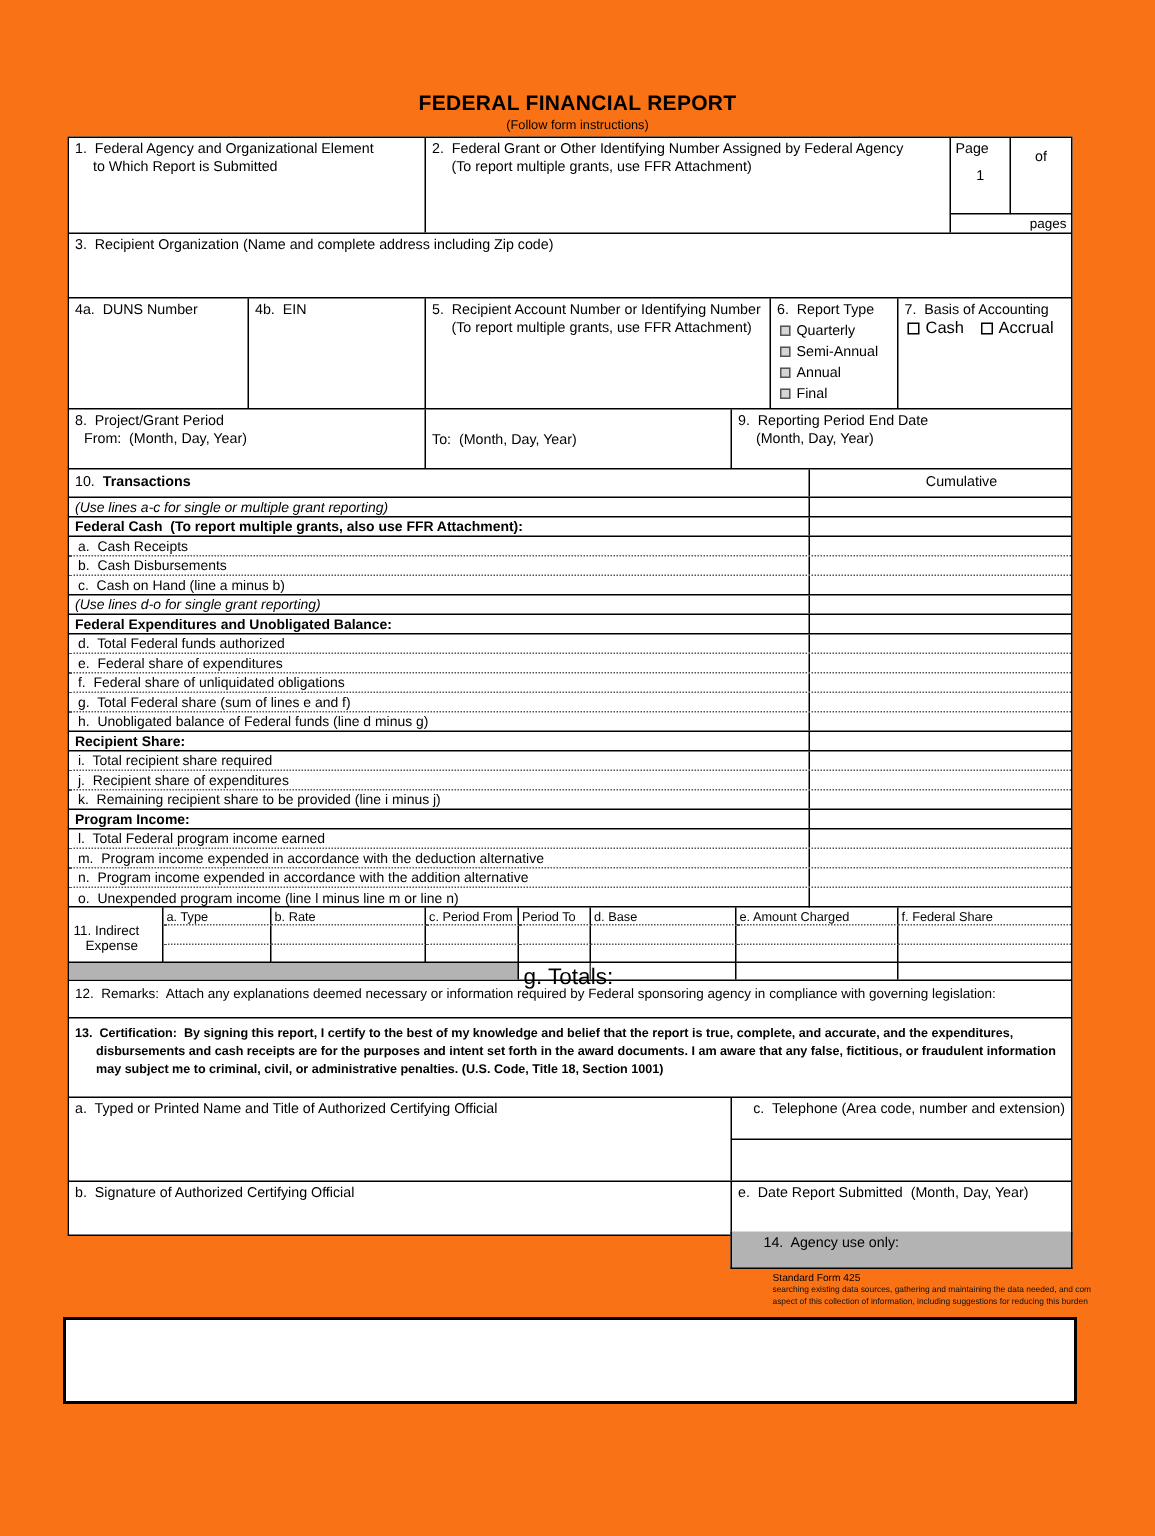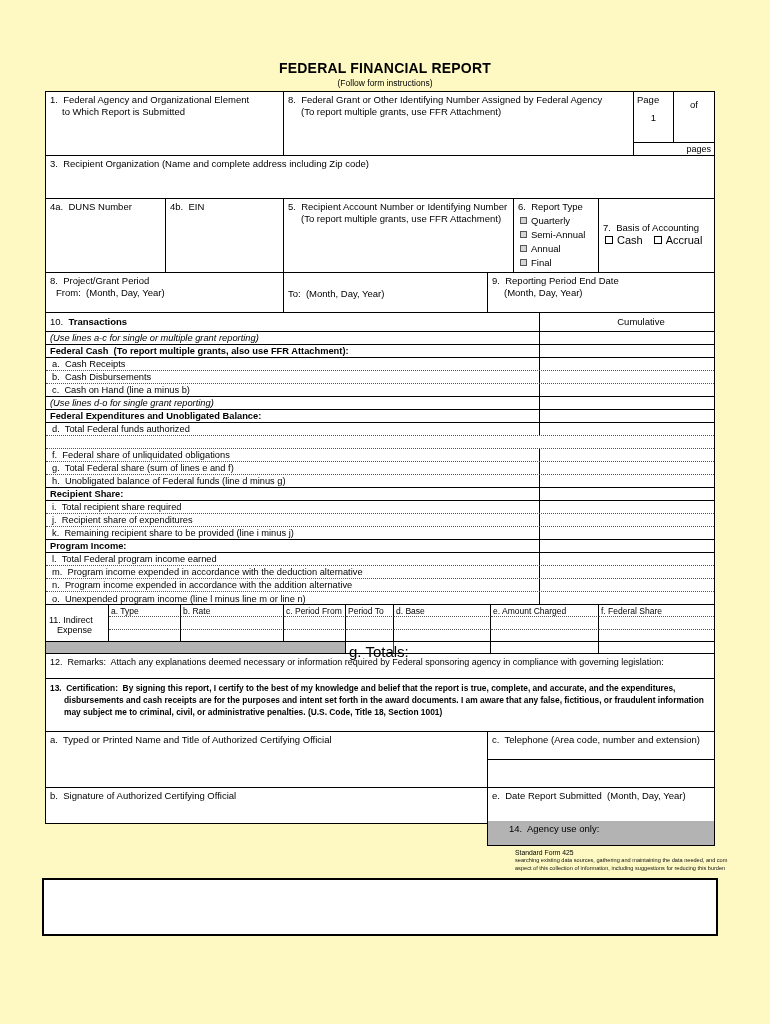--- a/index.html
+++ b/index.html
@@ -2,21 +2,21 @@
 <html><head>
 <meta charset="utf-8">
 <style>
   * { margin:0; padding:0; box-sizing:border-box; }
   html,body { background:#fff; }
   body {
     width:770px; height:1024px;
     font-family:"Liberation Sans","DejaVu Sans",sans-serif;
     color:#000; position:relative; overflow:hidden;
   }
-  .page { position:relative; width:770px; height:1024px; background:#fef9c3; }
+  .page { position:relative; width:770px; height:1024px; background:#f97316; }
 
   .title { position:absolute; top:60px; left:0; width:100%; text-align:center;
            font-size:14px; font-weight:bold; letter-spacing:.2px; }
   .subtitle { position:absolute; top:78px; left:0; width:100%; text-align:center; font-size:8.5px; }
 
   .form { position:absolute; left:45px; top:91px; width:670px; border:1px solid #000; background:#fff; }
   .row { display:flex; border-bottom:1px solid #000; position:relative; }
   .row.last { border-bottom:none; }
   .cell { border-right:1px solid #000; position:relative; padding:2px 4px; overflow:hidden; }
   .cell:last-child { border-right:none; }
@@ -34,21 +34,21 @@
   .page-num { text-align:center; font-size:9.5px; margin-top:6px; }
   .page-right { flex:1; padding-top:2px; text-align:center; }
   .page-bottom { height:13px; border-top:1px solid #000; text-align:right;
                  font-size:9px; padding:1px 3px 0 0; }
 
   
   .opt { display:flex; align-items:center; height:13px; margin-top:1px; }
   .cb { width:7px; height:7px; border:1px solid #555; background:#d6d6d6;
         display:inline-block; margin:0 4px 0 2px; flex:none; }
   .optlbl { font-size:9.5px; white-space:pre; }
-  .basiscell { display:flex; flex-direction:column; justify-content:center; }
+  .basiscell { display:flex; flex-direction:column; justify-content:flex-start; }
   .basis { display:flex; align-items:center; font-size:11px; padding-bottom:3px; }
   .cb-basis { width:8px; height:8px; background:#fff; border:1px solid #000;
               display:inline-block; margin:0 4px 0 2px; flex:none; }
   .basis-lbl { margin-right:9px; white-space:pre; }
 
   
   .trheader { height:19px;gap:28px; }
   .trheader .tl { width:494px; border-right:1px solid #000; padding:3px 4px; font-size:9.5px; }
   .trheader .tl b { font-weight:bold; }
   .trheader .tc { flex:1; text-align:center; font-size:9.5px; padding-top:3px; }
@@ -86,21 +86,21 @@
   .ie-t { grid-row:4; border-right:1px solid #000; }
   .ie-t.gc8 { border-right:none; }
 
   .remarks { height:24px; font-size:9px; padding:3px 4px; white-space:pre; overflow:hidden; }
   .cert { height:52px; padding:3px 4px; overflow:hidden; }
   .cert-line { font-size:8.4px; font-weight:bold; line-height:12px; white-space:pre; }
   .cert-line.cont { padding-left:14px; }
 
   .cellcol { flex:1; display:flex; flex-direction:column; }
   .subcell { padding:2px 4px; position:relative; }
-  .h28 { height:28px; } .bb { border-bottom:1px solid #000; }
+  .h28 { height:28px;text-align:right; } .bb { border-bottom:1px solid #000; }
 
   .agency-cell { position:absolute; left:487px; top:821px; width:228px; height:25px;
                  background:#b3b3b3; border:1px solid #000; border-top:none; padding:2px 21px; }
 
   .footnote { position:absolute; left:515px; top:848px; width:255px; overflow:hidden; }
   .sf425 { font-size:6.8px; line-height:9px; }
   .fine { font-size:5.6px; line-height:7.5px; white-space:nowrap; color:#111; }
 
   .bottom-box { position:absolute; left:42px; top:878px; width:676px; height:58px;
                 border:2px solid #000; background:#fff; }
@@ -114,21 +114,21 @@
   <div class="subtitle">(Follow form instructions)</div>
 
   <div class="form">
 
     <div class="row" style="height:64px">
       <div class="cell w238">
         <div class="lbl">1.  Federal Agency and Organizational Element</div>
         <div class="lbl ind">to Which Report is Submitted</div>
       </div>
       <div class="cell w350">
-        <div class="lbl">8.  Federal Grant or Other Identifying Number Assigned by Federal Agency</div>
+        <div class="lbl">2.  Federal Grant or Other Identifying Number Assigned by Federal Agency</div>
         <div class="lbl" style="padding-left:13px">(To report multiple grants, use FFR Attachment)</div>
       </div>
       <div class="cell flex1 pagecell">
         <div class="page-top">
           <div class="page-left">
             <div class="lbl">Page</div>
             <div class="page-num">1</div>
           </div>
           <div class="page-right">
             <div class="lbl" style="display:inline">of</div>
@@ -231,20 +231,21 @@
         </div>
         <div class="trow section" style="border-bottom: 1px solid rgb(0, 0, 0);">
           <div class="tlabel">Federal Expenditures and Unobligated Balance:</div>
           <div class="tvalue"></div>
         </div>
         <div class="trow line" style="border-bottom: 1px dotted rgb(85, 85, 85); gap: 16px;">
           <div class="tlabel">d.  Total Federal funds authorized</div>
           <div class="tvalue"></div>
         </div>
         <div class="trow line" style="border-bottom: 1px dotted rgb(85, 85, 85);">
+          <div class="tlabel">e.  Federal share of expenditures</div>
           <div class="tvalue"></div>
         </div>
         <div class="trow line" style="border-bottom: 1px dotted rgb(85, 85, 85);">
           <div class="tlabel">f.  Federal share of unliquidated obligations</div>
           <div class="tvalue"></div>
         </div>
         <div class="trow line" style="border-bottom: 1px dotted rgb(85, 85, 85);">
           <div class="tlabel">g.  Total Federal share (sum of lines e and f)</div>
           <div class="tvalue"></div>
         </div>

